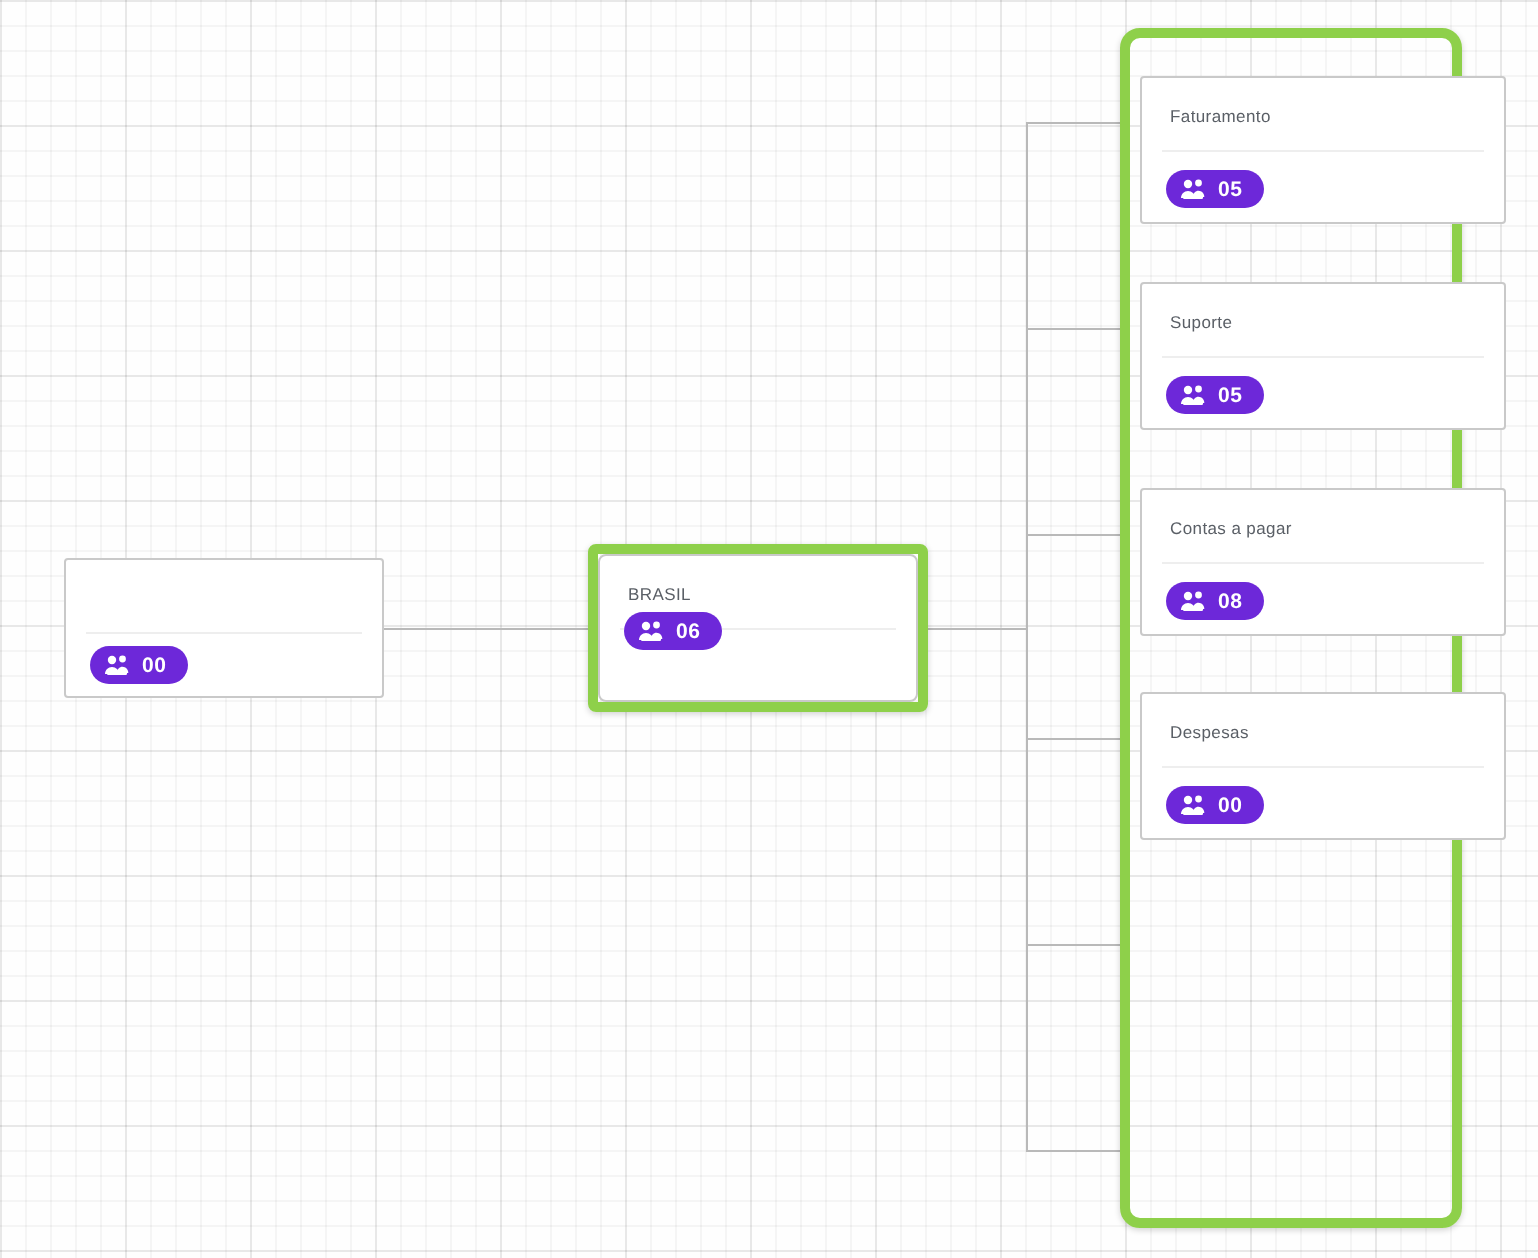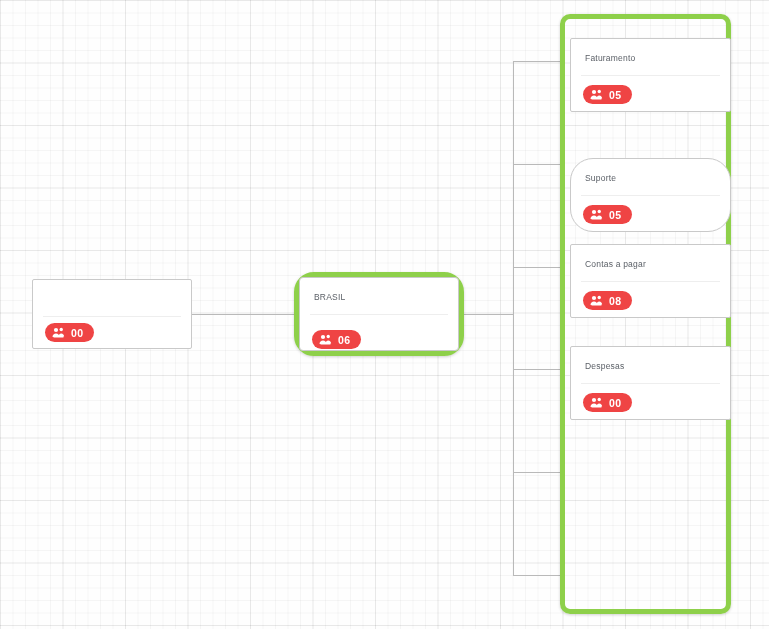--- a/index.html
+++ b/index.html
@@ -64,54 +64,54 @@
   }
   .badge {
     position: absolute;
     left: 12px;
     display: inline-flex;
     align-items: center;
     gap: 6px;
     height: 19px;
     padding: 0 11px 0 7px;
     border-radius: 10px;
-    background: #ef4444;
+    background: #6d28d9;
     color: #ffffff;
     font-size: 10.5px;
     font-weight: bold;
     letter-spacing: 0.3px;
   }
   .badge .ic { display: block; line-height: 0; }
 
   
   .green-wrap {
     position: absolute;
     box-sizing: border-box;
     border: 5px solid #8dd martinez;
   }
   .green-wrap {
     border: 5px solid #8ed04a;
     border-radius: 10px;
     background: transparent;
     box-shadow: 0 1px 3px rgba(0,0,0,0.18);
   }
   .green-wrap.single {
-    border-radius: 20px;
+    border-radius: 4px;
   }
 
   
   #branch-group {
     left: 560px;
     top: 14px;
     width: 171px;
     height: 600px;
   }
   #branch-group .node {
     left: 5px;
-    width: 161px;
+    width: 183px;
   }
 
   
   #brasil-wrap {
     left: 294px;
     top: 272px;
     width: 170px;
     height: 84px;
   }
 </style>
@@ -147,21 +147,21 @@
         </svg>
       </span>
       <span>00</span>
     </div>
   </div>
 
   <div class="green-wrap single" id="brasil-wrap">
     <div class="node" style="left:0px; top:0px; right:0px; bottom:0px; width:auto; height:auto; border-radius:4px;">
       <div class="node-title">BRASIL</div>
       <div class="node-sep"></div>
-      <div class="badge" style="top:52px;justify-content:center;">
+      <div class="badge" style="top:28px;justify-content:center;">
         <span class="ic">
           <svg width="13" height="11" viewBox="0 0 26 22">
             <circle cx="8" cy="6" r="4.2" fill="#ffffff"></circle>
             <path d="M1 20c0-4.1 3.2-7 7-7s7 2.9 7 7z" fill="#ffffff"></path>
             <circle cx="18.5" cy="5" r="3.4" fill="#ffffff"></circle>
             <path d="M12.6 19c.3-3.6 2.9-6.2 5.9-6.2 3.2 0 5.8 2.8 5.8 6.2z" fill="#ffffff"></path>
             <rect x="3" y="18" width="20" height="3" rx="1.2" fill="#ffffff"></rect>
           </svg>
         </span>
         <span>06</span>
@@ -181,21 +181,21 @@
             <path d="M1 20c0-4.1 3.2-7 7-7s7 2.9 7 7z" fill="#ffffff"></path>
             <circle cx="18.5" cy="5" r="3.4" fill="#ffffff"></circle>
             <path d="M12.6 19c.3-3.6 2.9-6.2 5.9-6.2 3.2 0 5.8 2.8 5.8 6.2z" fill="#ffffff"></path>
             <rect x="3" y="18" width="20" height="3" rx="1.2" fill="#ffffff"></rect>
           </svg>
         </span>
         <span>05</span>
       </div>
     </div>
 
-    <div class="node" style="top:139px; height:74px;border-radius:23px;">
+    <div class="node" style="top:122px; height:74px;">
       <div class="node-title">Suporte</div>
       <div class="node-sep"></div>
       <div class="badge" style="top:46px;">
         <span class="ic">
           <svg width="13" height="11" viewBox="0 0 26 22">
             <circle cx="8" cy="6" r="4.2" fill="#ffffff"></circle>
             <path d="M1 20c0-4.1 3.2-7 7-7s7 2.9 7 7z" fill="#ffffff"></path>
             <circle cx="18.5" cy="5" r="3.4" fill="#ffffff"></circle>
             <path d="M12.6 19c.3-3.6 2.9-6.2 5.9-6.2 3.2 0 5.8 2.8 5.8 6.2z" fill="#ffffff"></path>
             <rect x="3" y="18" width="20" height="3" rx="1.2" fill="#ffffff"></rect>

